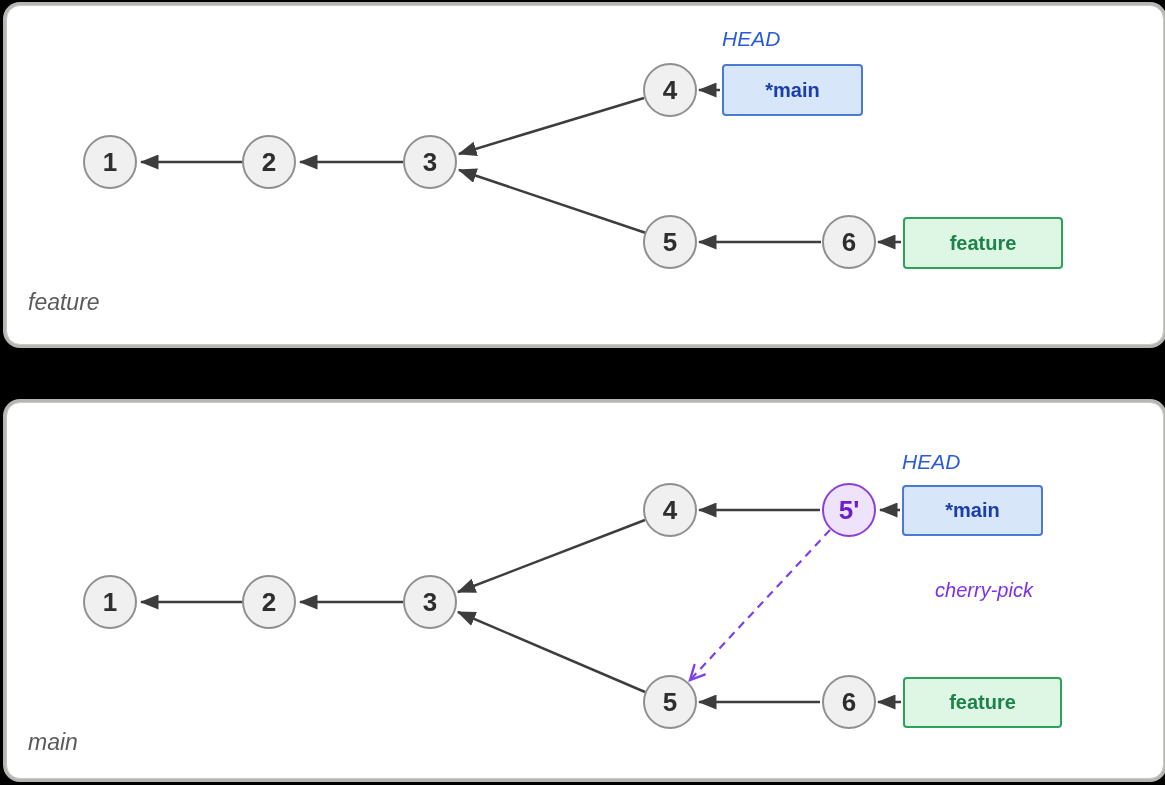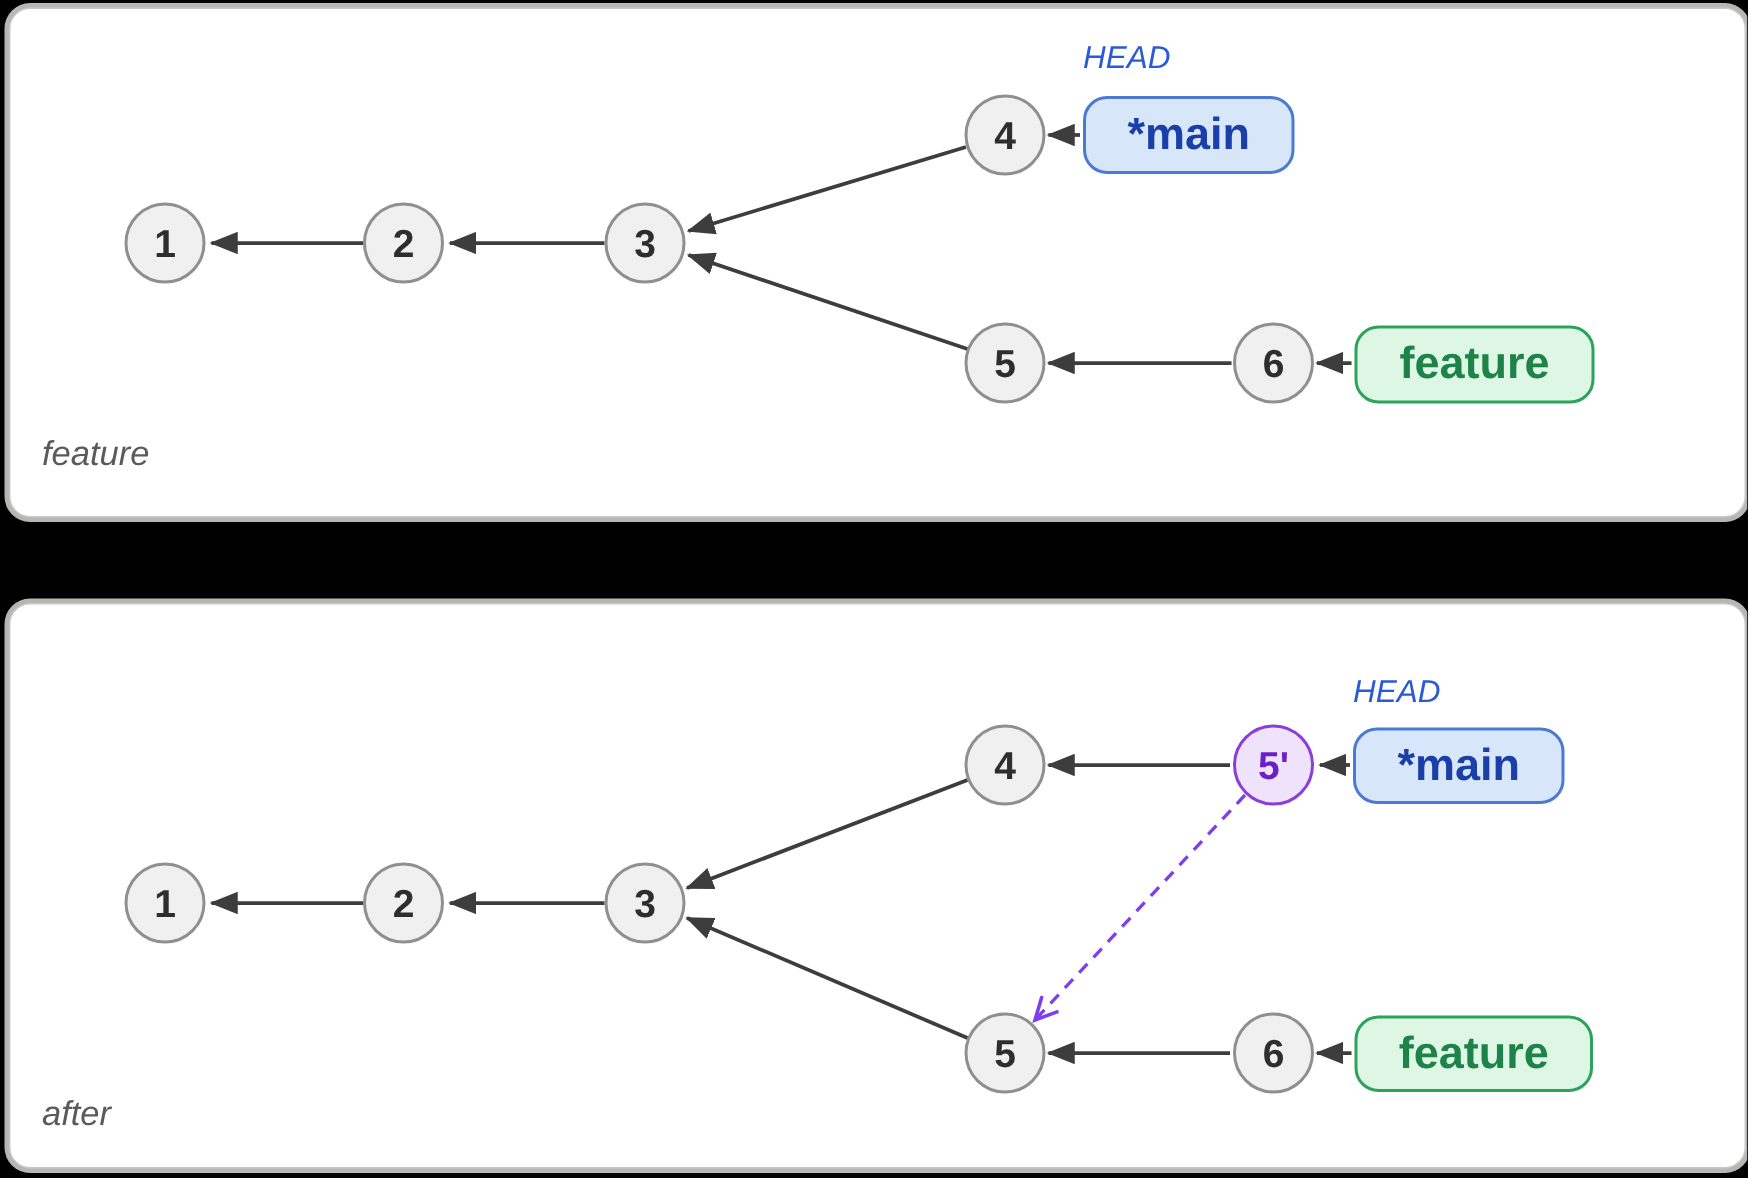--- a/index.html
+++ b/index.html
@@ -19,23 +19,23 @@
   .node{
     position:absolute;width:54px;height:54px;border-radius:50%;
     background:#f0f0f0;border:2px solid #8f8f8f;box-sizing:border-box;
     display:flex;align-items:center;justify-content:center;
     font-size:26px;font-weight:bold;color:#2e2e2e;
   }
   .node-purple{
     background:#efe3fb;border-color:#8b3fd6;color:#6a1fc7;
   }
   .branch-box{
-    position:absolute;box-sizing:border-box;border-radius:16px;
+    position:absolute;box-sizing:border-box;border-radius:4px;
     display:flex;align-items:center;justify-content:center;
-    font-size:30px;font-weight:bold;
+    font-size:20px;font-weight:bold;
   }
   .main-box{background:#d8e6f9;border:2px solid #4a7ad2;color:#1b3fa8;}
   .feature-box{background:#def7e5;border:2px solid #2da25a;color:#1d8348;text-align:center;}
   .head-label{
     position:absolute;text-align:left;font-style:italic;font-weight:500;
     font-size:21px;color:#2a5bd7;
   }
   .cherry-label{
     position:absolute;text-align:center;font-style:italic;
     font-size:20px;color:#7c2fe8;
@@ -124,16 +124,17 @@
     </div>
   <div class="node" style="left:643px;top:675px">
       <span>5</span>
     </div>
   <div class="node" style="left:822px;top:675px">
       <span>6</span>
     </div>
 
   <div class="head-label" style="left:902px;top:450px;width:141px">HEAD</div>
   <div class="branch-box main-box" style="left:902px;top:485px;width:141px;height:51px">*main</div>
+  <div class="cherry-label" style="left:902px;top:579px;width:164px">cherry-pick</div>
   <div class="branch-box feature-box" style="left:903px;top:677px;width:159px;height:51px">feature</div>
-  <div class="caption" style="left:28px;top:729px">after</div>
+  <div class="caption" style="left:28px;top:729px">main</div>
 
 </div>
 
 </body></html>

